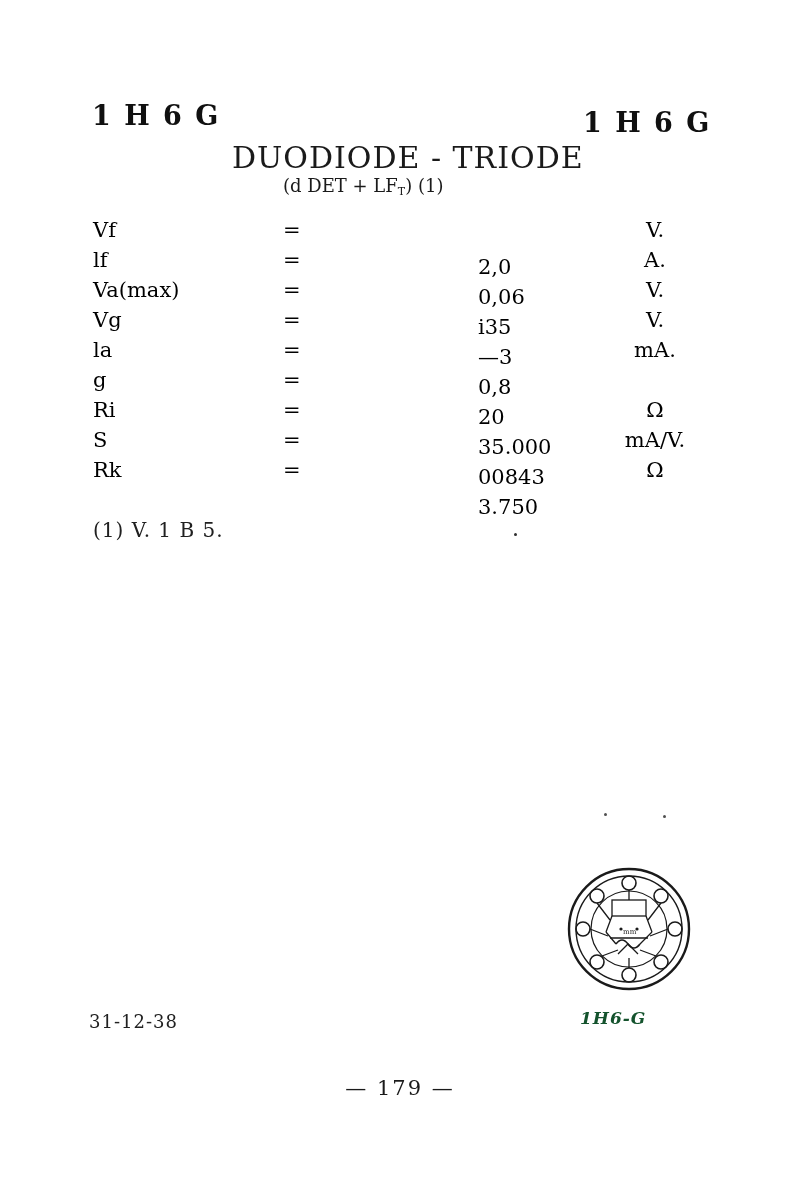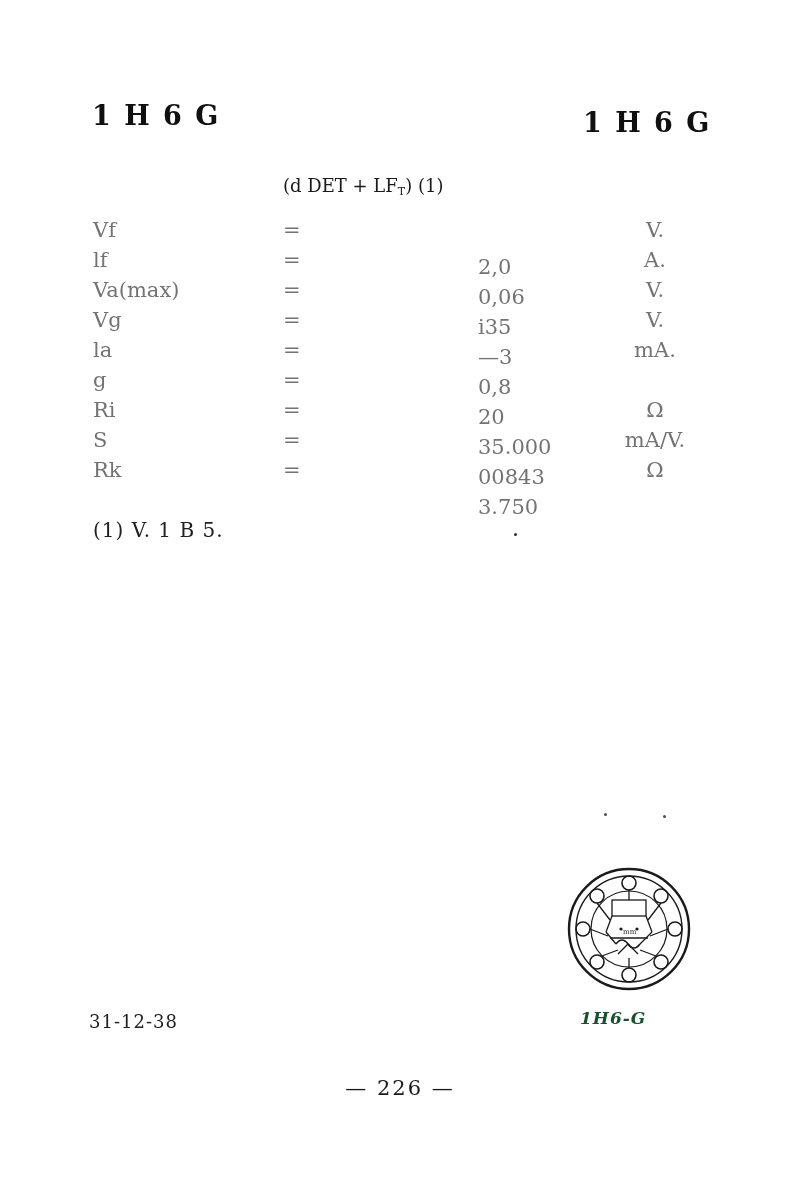--- a/index.html
+++ b/index.html
@@ -72,21 +72,21 @@
   .params {
     position: absolute;
     left: 0;
     top: 218px;
     width: 800px;
   }
   .prow {
     position: relative;
     height: 30px;
     font-size: 21px;
-    color: #737373;
+    color: #000000;
   }
   .p-sym {
     position: absolute;
     left: 93px;
     top: 0;
     white-space: nowrap;
   }
   .p-eq {
     position: absolute;
     left: 283px;
@@ -186,20 +186,21 @@
   }
 </style>
 </head>
 <body>
 
 <div class="page">
 
   <div class="tube-left">1 H 6 G</div>
   <div class="tube-right">1 H 6 G</div>
 
+  <div class="title">DUODIODE - TRIODE</div>
   <div class="subtitle"><span>(d DET + LF</span><sub>T</sub><span>) (1)</span></div>
 
   <div class="params">
 
     <div class="prow">
       <span class="p-sym">Vf</span>
       <span class="p-eq">=</span>
       <span class="p-val">2,0</span>
       <span class="p-unit">V.</span>
     </div>
@@ -300,15 +301,15 @@
       <g fill="#1a1a1a">
         <circle cx="55" cy="63" r="1.6"></circle>
         <circle cx="71" cy="63" r="1.6"></circle>
       </g>
       <text x="57" y="68" font-family="DejaVu Serif, serif" font-size="7" fill="#1a1a1a">mm</text>
     </svg>
   </div>
   <div class="socket-label">1H6-G</div>
 
   <div class="date">31-12-38</div>
-  <div class="pagenum">—  226  —</div>
+  <div class="pagenum">—  179  —</div>
 
 </div>
 
 </body></html>

